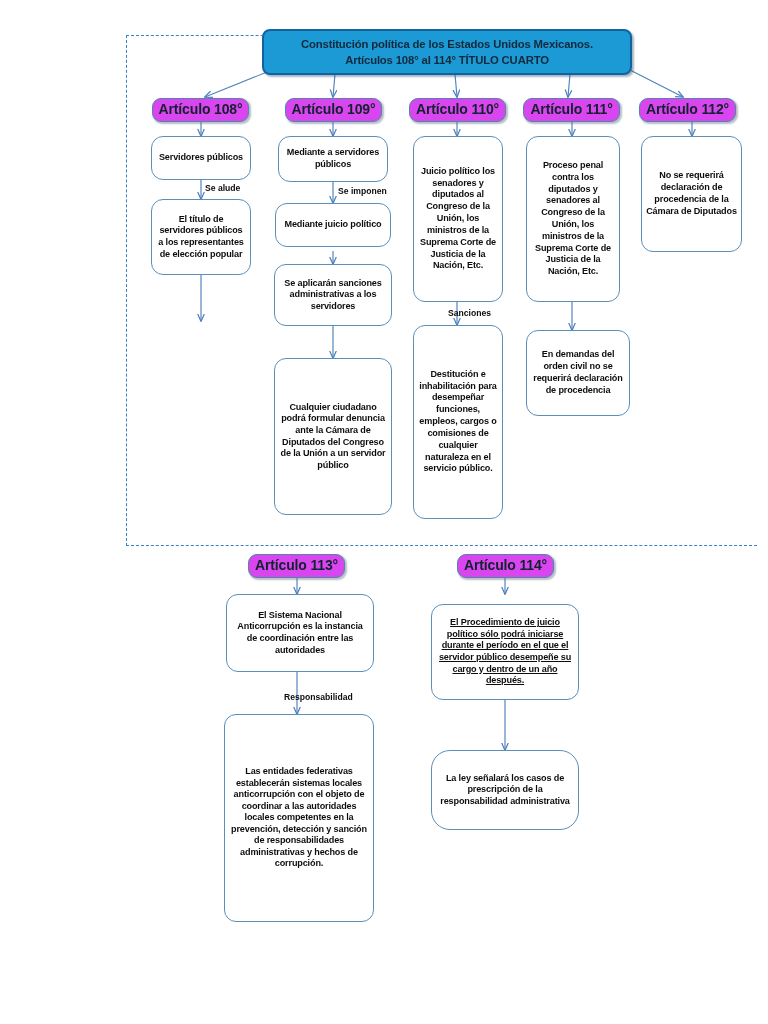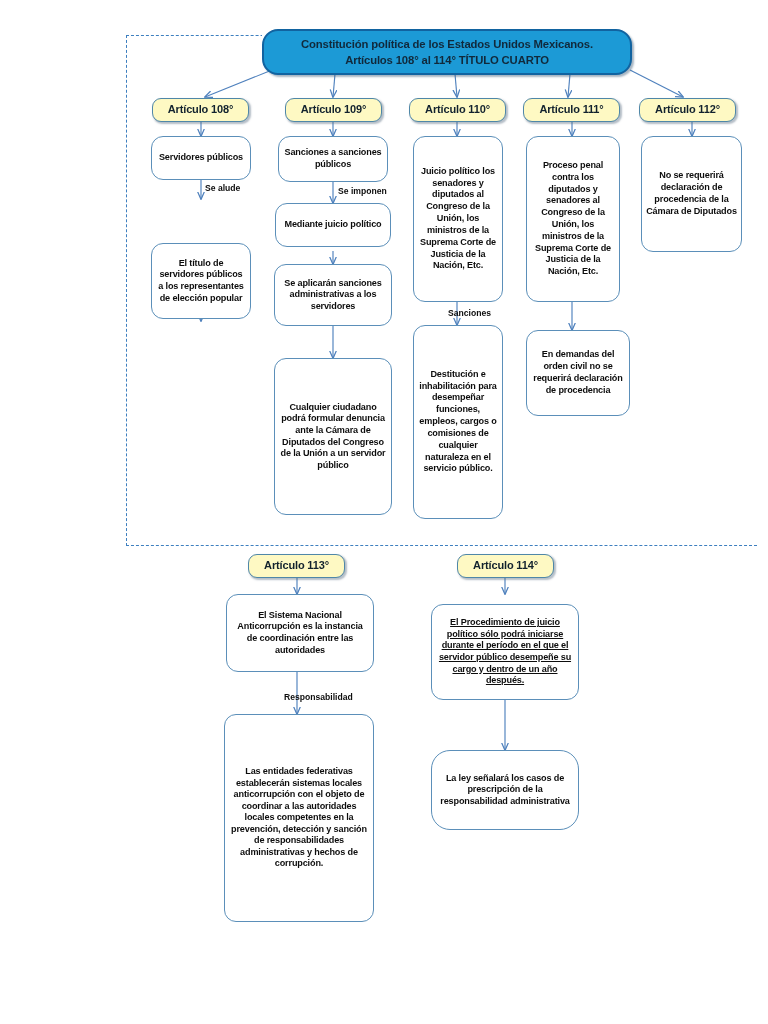--- a/index.html
+++ b/index.html
@@ -29,36 +29,36 @@
     line-height:1.27;
     font-weight:bold;
     letter-spacing:-0.15px;
     padding:3px 4px;
   }
 
   
   .title-node{
     background:#1C9AD6;
     border:2px solid #1163A0;
-    border-radius:16px;
+    border-radius:8px;
     color:#11293b;
     font-size:11.3px;
     font-weight:bold;
     box-shadow:2px 2px 2px rgba(60,90,120,.45);
     line-height:1.45;
     padding:4px 10px;
   }
 
   
   .article-node{
-    background:#fef9c3;
+    background:#d946ef;
     border:1.3px solid #4F87A8;
     border-radius:9px;
     color:#12222e;
-    font-size:11px;
+    font-size:14px;
     box-shadow:1.5px 1.5px 1.8px rgba(90,110,130,.45);
   }
 
   
   .box-node{
     background:#ffffff;
     border:1.2px solid #5B8FB9;
     border-radius:12px;
     color:#0d0d0d;
     font-size:9.1px;
@@ -147,23 +147,23 @@
   </div>
 
   <div class="node article-node" style="left:152px;top:98px;width:97px;height:24px;">Artículo 108°</div>
   <div class="node article-node" style="left:285px;top:98px;width:97px;height:24px;">Artículo 109°</div>
   <div class="node article-node" style="left:409px;top:98px;width:97px;height:24px;">Artículo 110°</div>
   <div class="node article-node" style="left:523px;top:98px;width:97px;height:24px;">Artículo 111°</div>
   <div class="node article-node" style="left:639px;top:98px;width:97px;height:24px;">Artículo 112°</div>
 
   <div class="node box-node" style="left:151px;top:136px;width:100px;height:44px;">Servidores públicos</div>
   <div class="edge-label" style="left:205px;top:183px;">Se alude</div>
-  <div class="node box-node" style="left:151px;top:199px;width:100px;height:76px;margin-top:44px;">El título de servidores públicos a los representantes de elección popular</div>
+  <div class="node box-node" style="left:151px;top:199px;width:100px;height:76px;">El título de servidores públicos a los representantes de elección popular</div>
 
-  <div class="node box-node" style="left:278px;top:136px;width:110px;height:46px;">Sanciones a sanciones públicos</div>
+  <div class="node box-node" style="left:278px;top:136px;width:110px;height:46px;">Mediante a servidores públicos</div>
   <div class="edge-label" style="left:338px;top:186px;">Se imponen</div>
   <div class="node box-node" style="left:275px;top:203px;width:116px;height:44px;">Mediante juicio político</div>
   <div class="node box-node" style="left:274px;top:264px;width:118px;height:62px;">Se aplicarán sanciones administrativas a los servidores</div>
   <div class="node box-node" style="left:274px;top:358px;width:118px;height:157px;">Cualquier ciudadano podrá formular denuncia ante la Cámara de Diputados del Congreso de la Unión a un servidor público</div>
 
   <div class="node box-node tight" style="left:413px;top:136px;width:90px;height:166px;">Juicio político los senadores y diputados al Congreso de la Unión, los ministros de la Suprema Corte de Justicia de la Nación, Etc.</div>
   <div class="edge-label" style="left:448px;top:308px;">Sanciones</div>
   <div class="node box-node tight" style="left:413px;top:325px;width:90px;height:194px;">Destitución e inhabilitación para desempeñar funciones, empleos, cargos o comisiones de cualquier naturaleza en el servicio público.</div>
 
   <div class="node box-node tight" style="left:526px;top:136px;width:94px;height:166px;">Proceso penal contra los diputados y senadores al Congreso de la Unión, los ministros de la Suprema Corte de Justicia de la Nación, Etc.</div>

